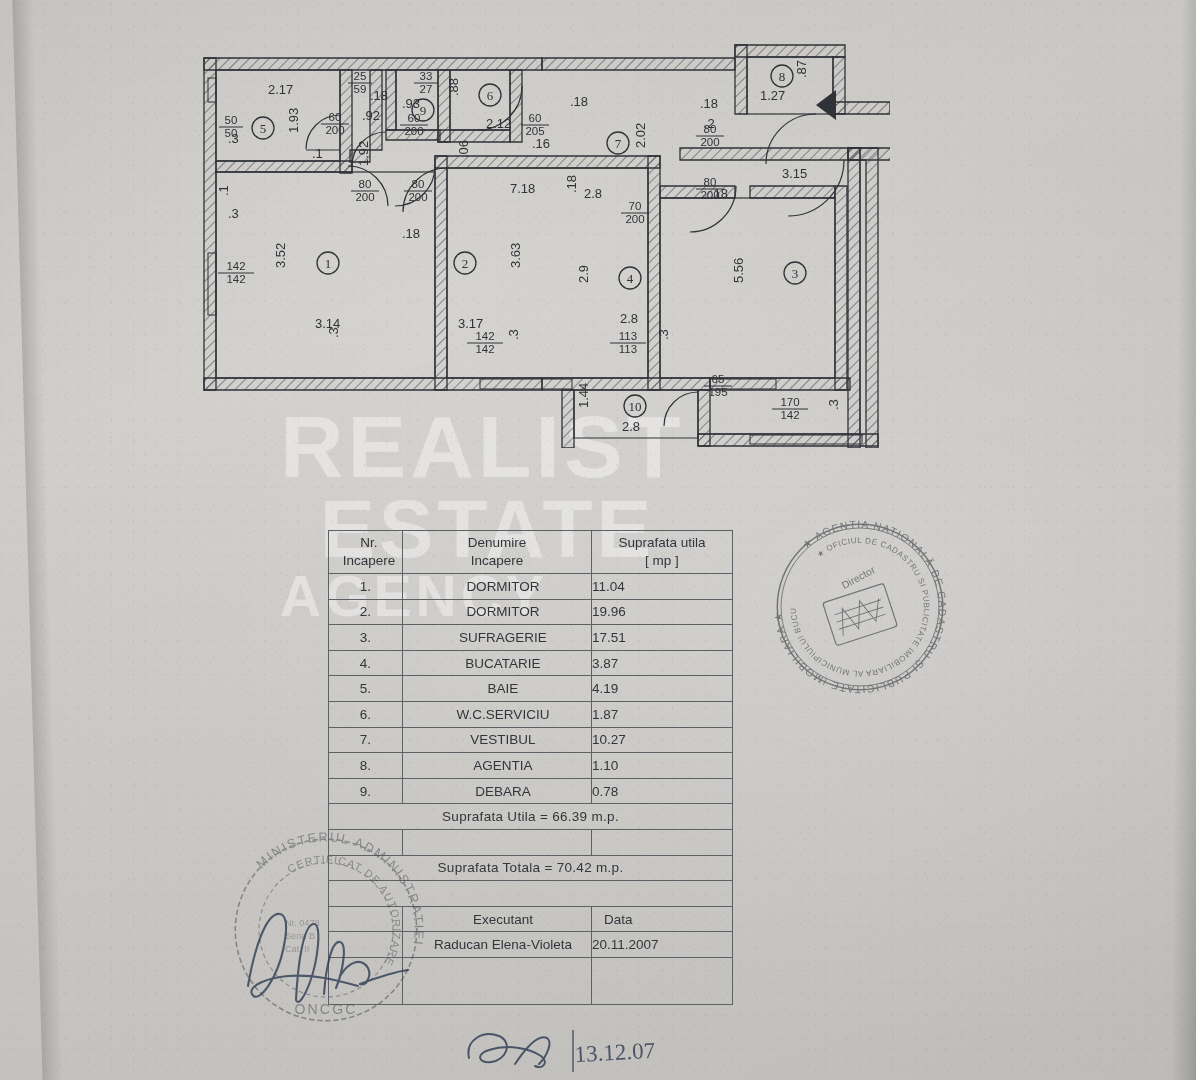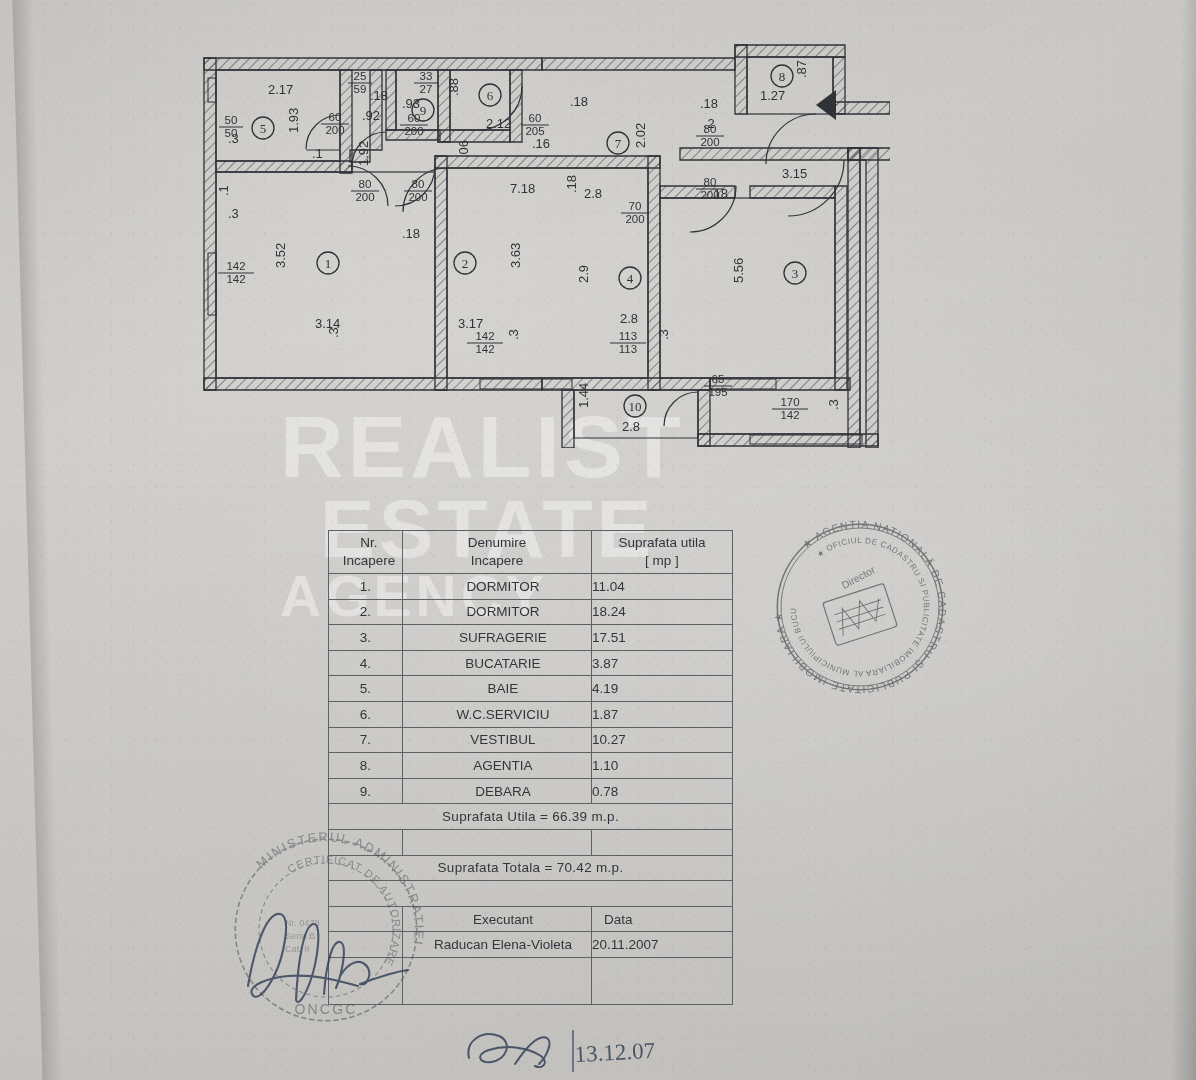--- a/index.html
+++ b/index.html
@@ -401,21 +401,21 @@
       </tr>
 
       <tr>
           <td class="c-nr">1.</td>
           <td class="c-name">DORMITOR</td>
           <td class="c-area">11.04</td>
         </tr>
       <tr>
           <td class="c-nr">2.</td>
           <td class="c-name">DORMITOR</td>
-          <td class="c-area">18.24</td>
+          <td class="c-area">19.96</td>
         </tr>
       <tr>
           <td class="c-nr">3.</td>
           <td class="c-name">SUFRAGERIE</td>
           <td class="c-area">17.51</td>
         </tr>
       <tr>
           <td class="c-nr">4.</td>
           <td class="c-name">BUCATARIE</td>
           <td class="c-area">3.87</td>

